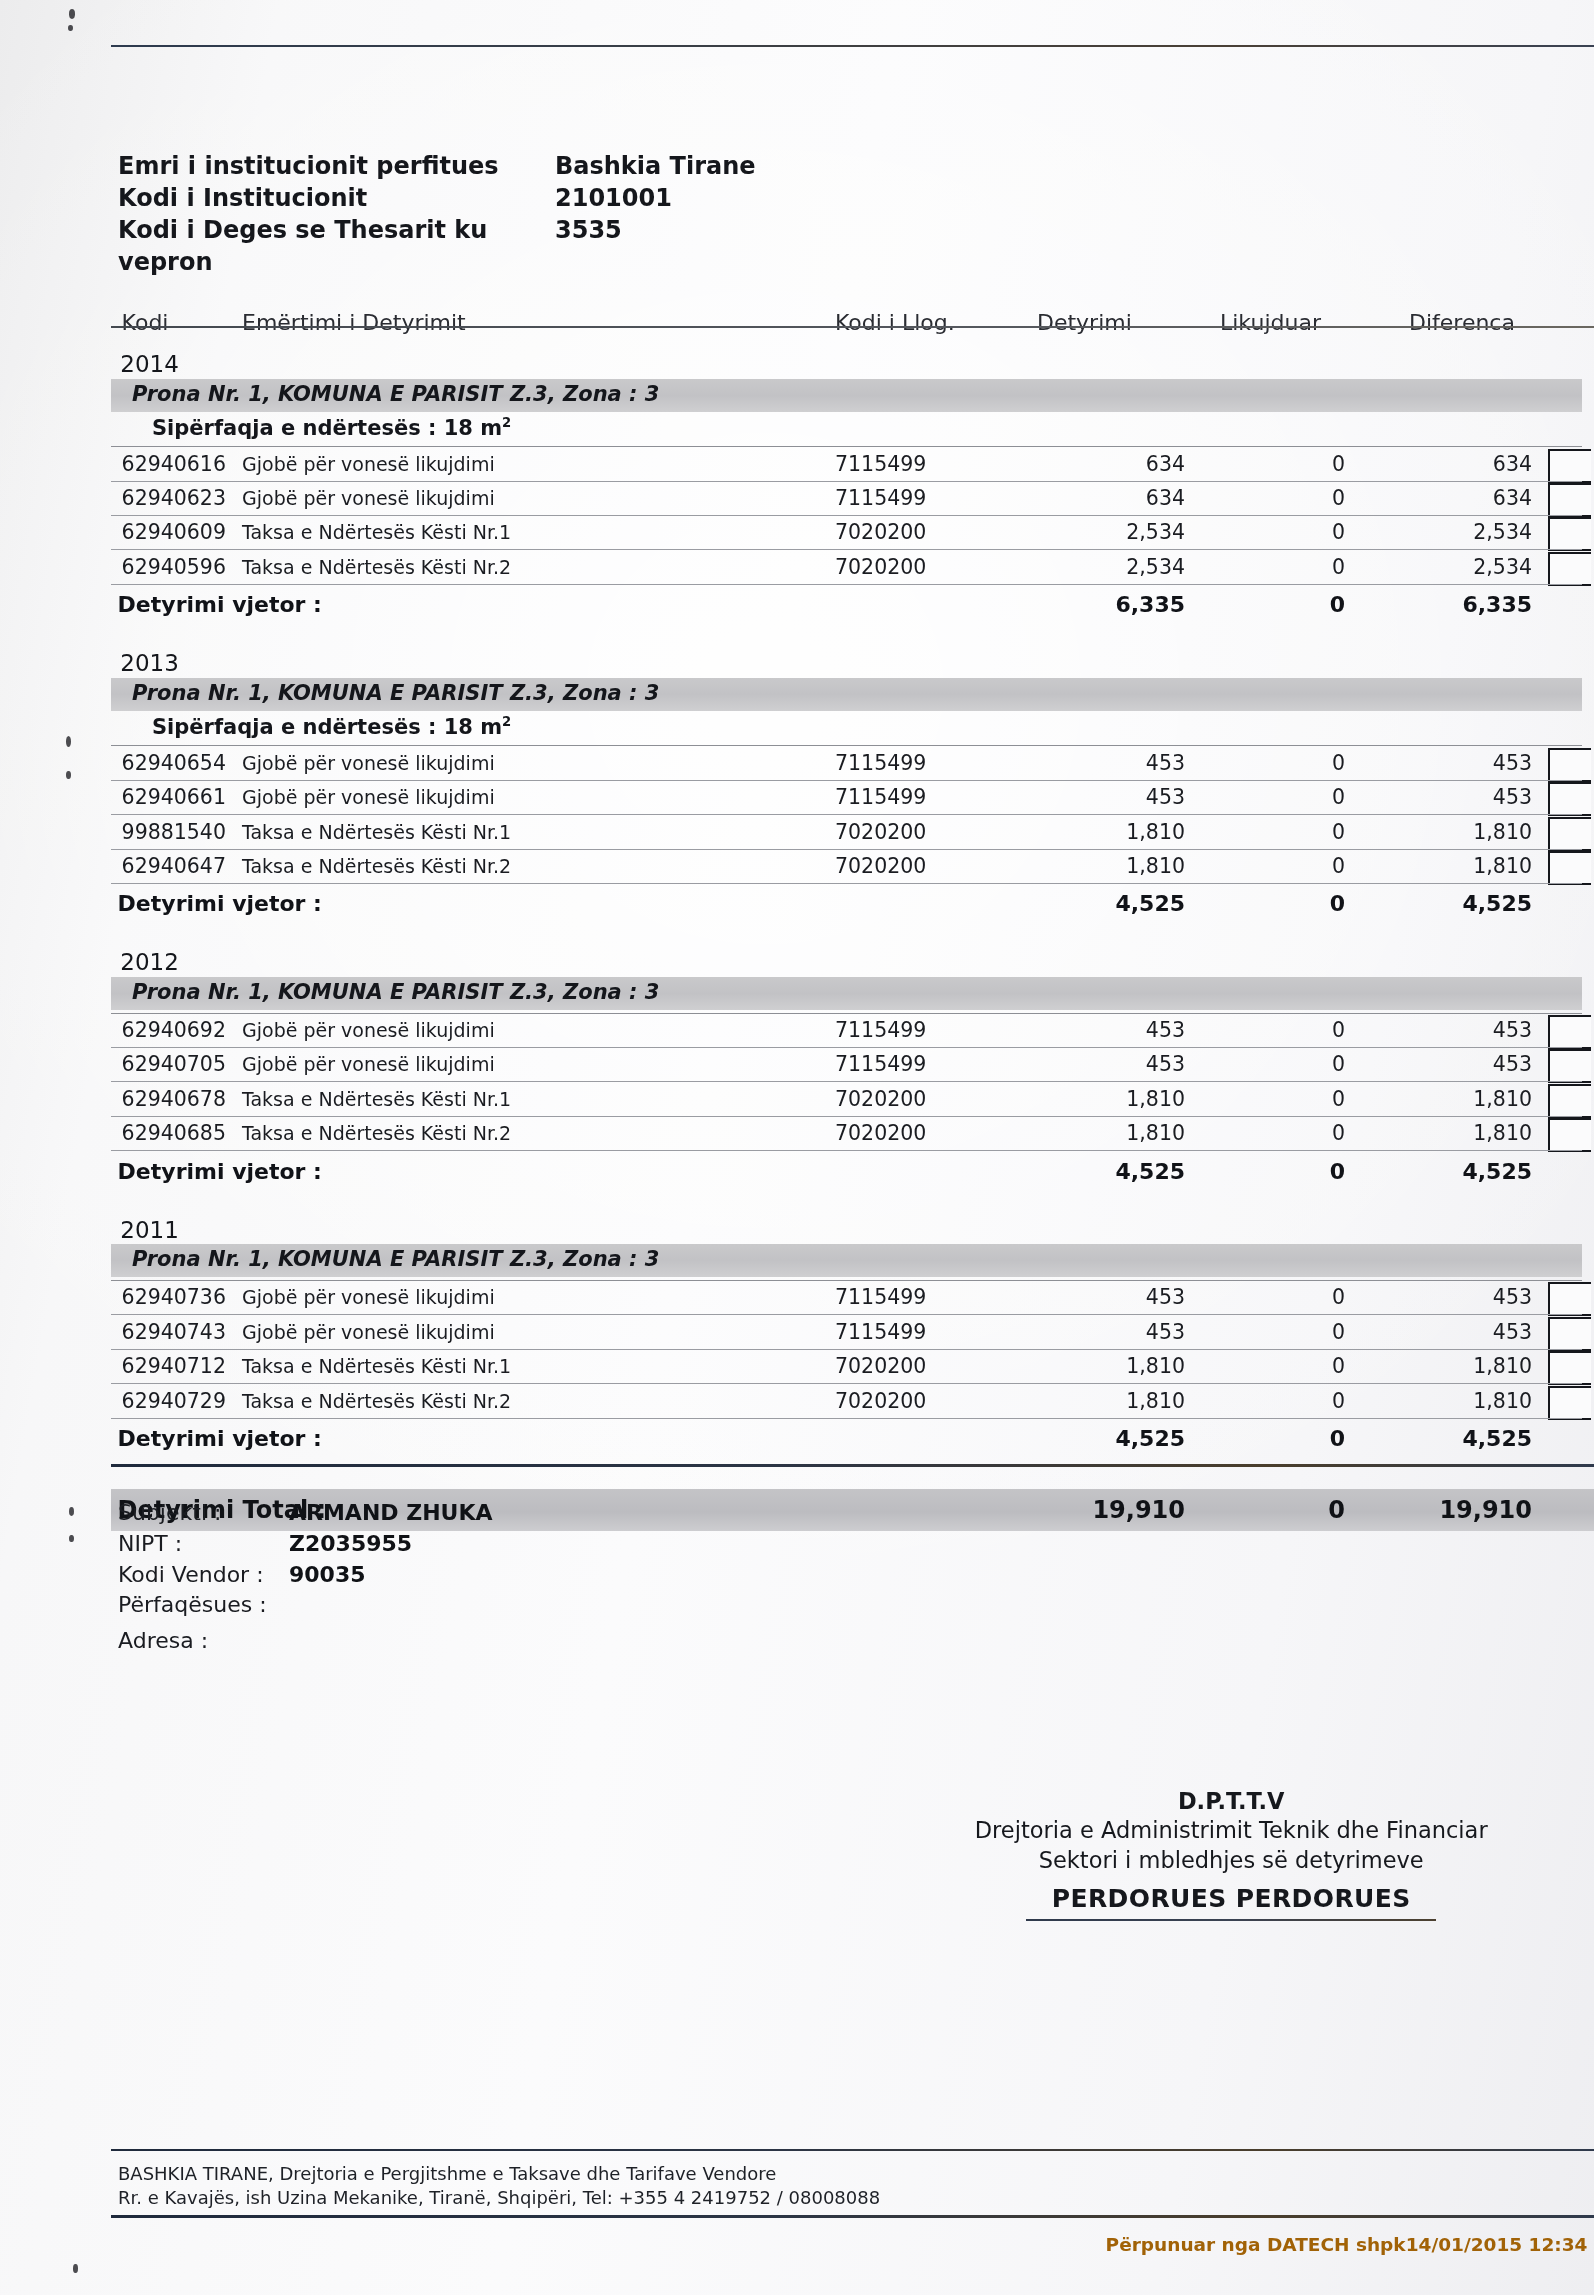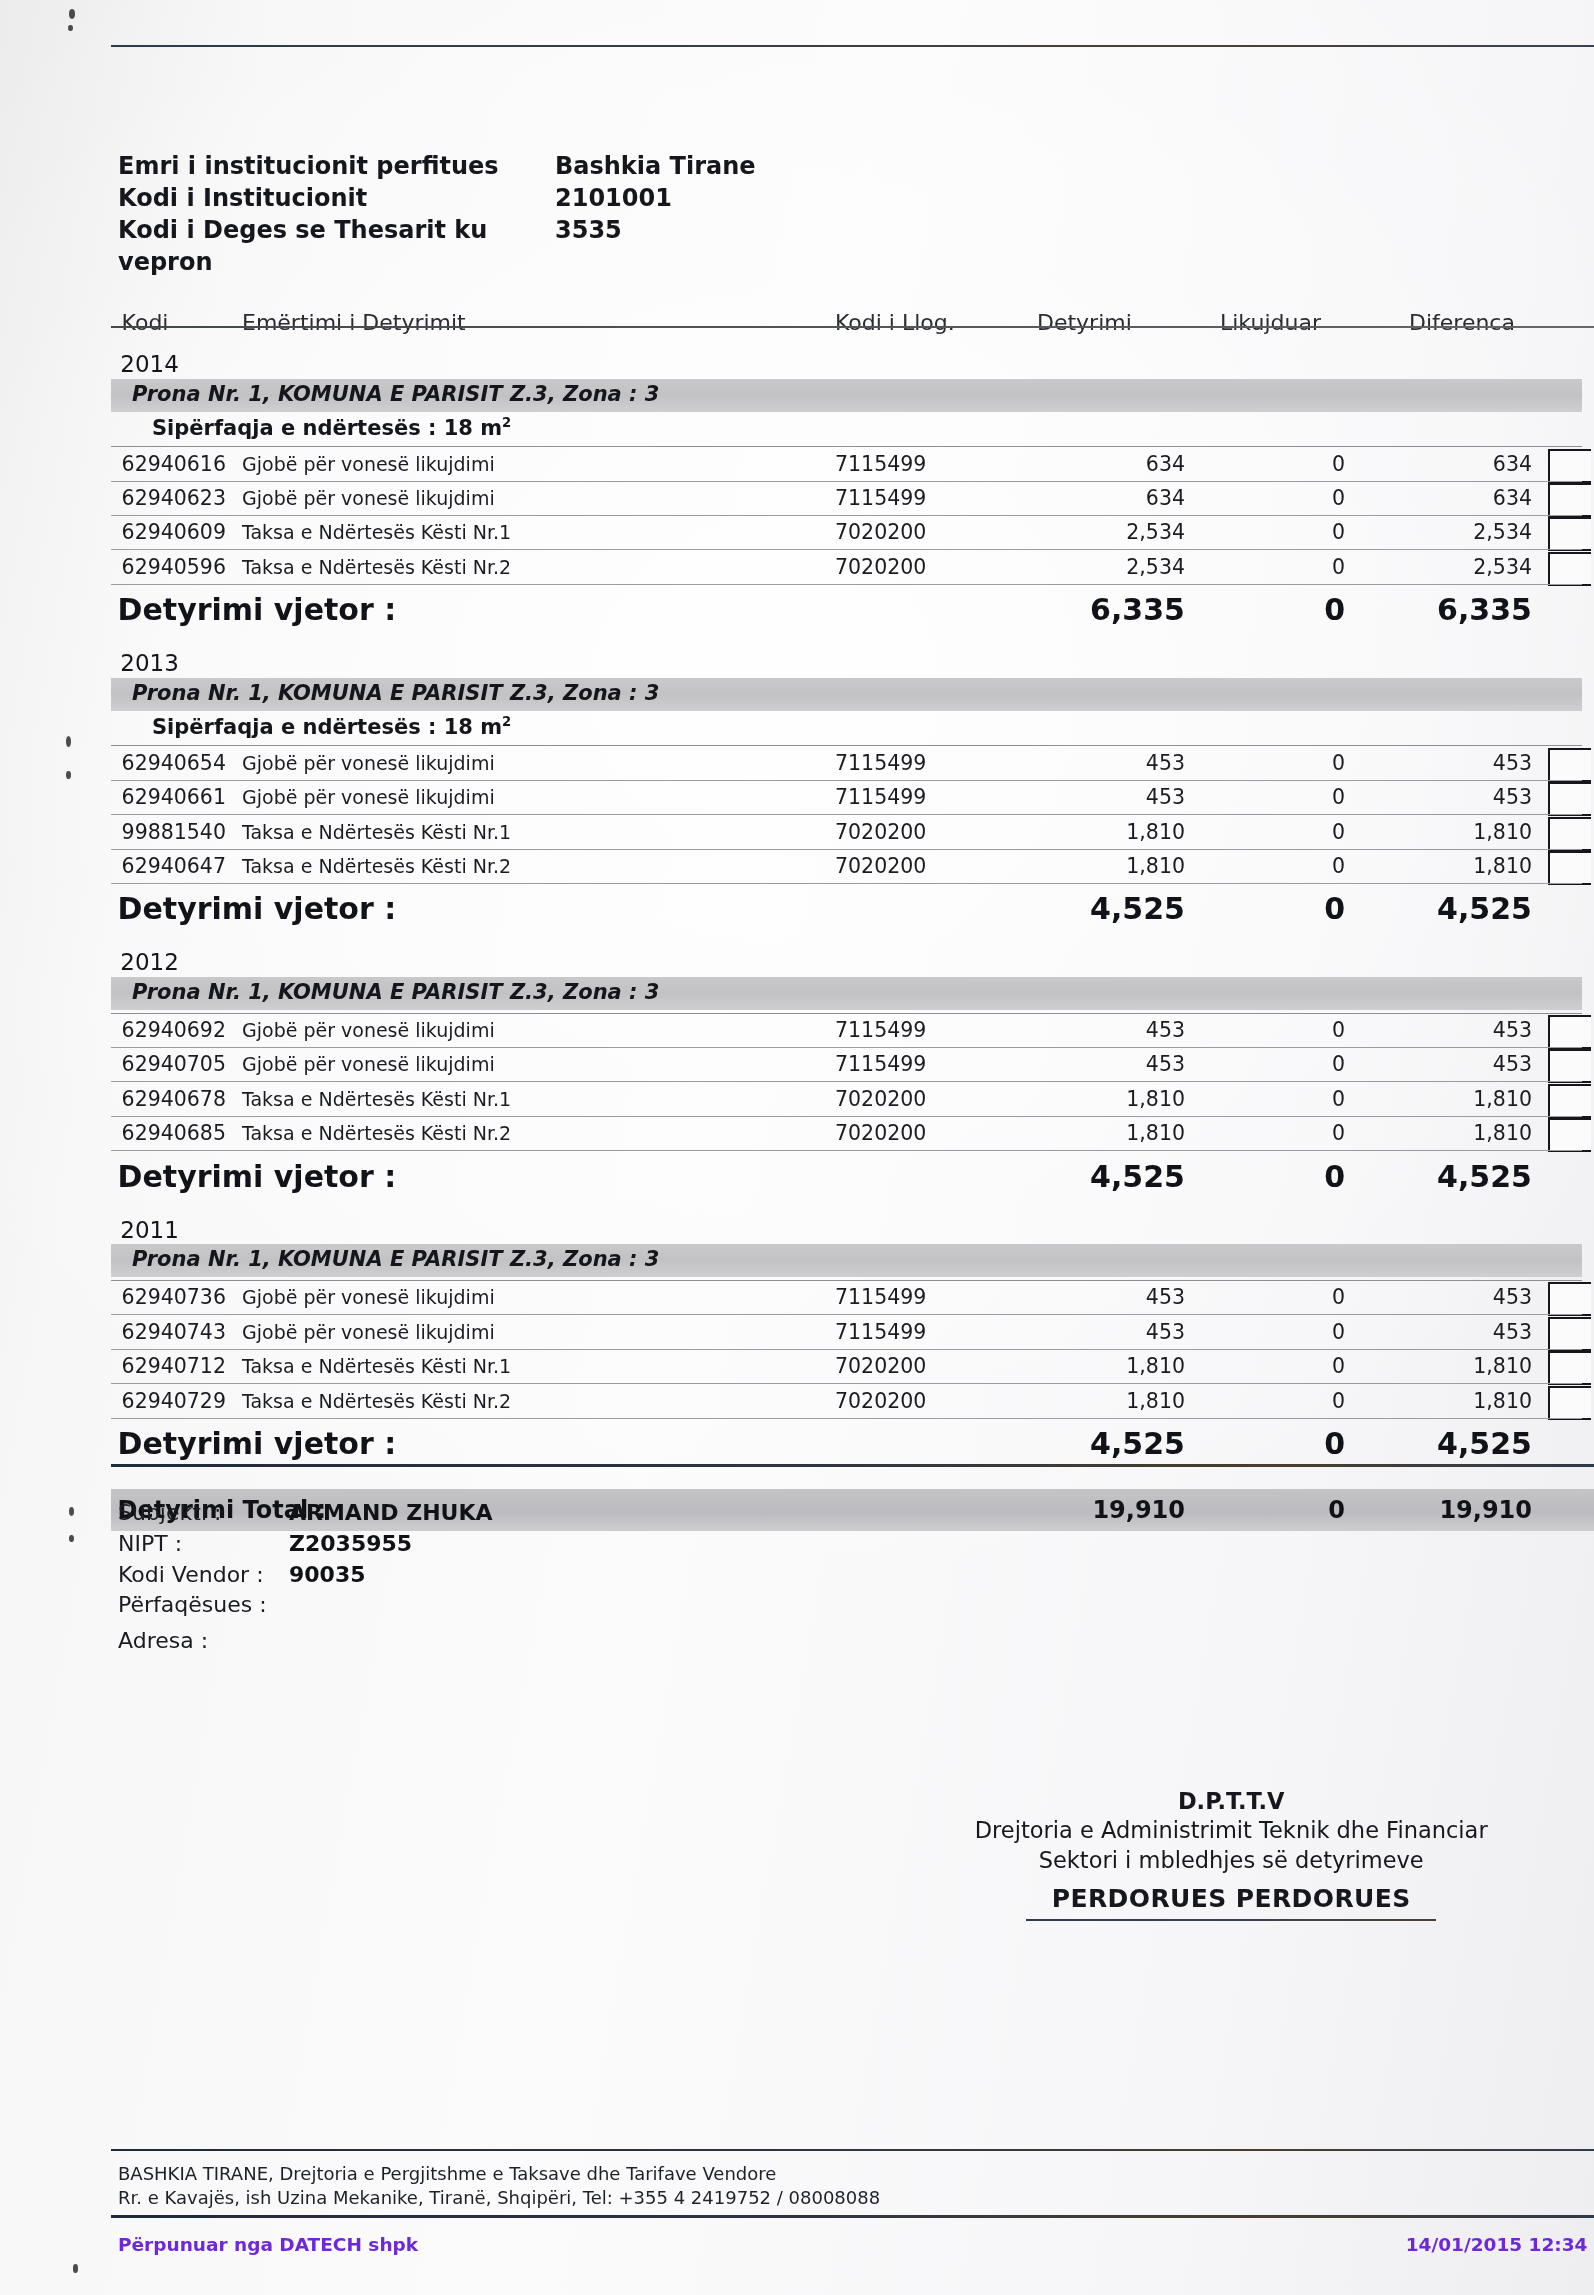--- a/index.html
+++ b/index.html
@@ -153,21 +153,21 @@
     width: 41px; height: 30px;
     border: 2.6px solid #15171c;
     border-right: none;
     background: #fbfbfc;
   }
 
   .subtotal {
     position: absolute;
     left: 0; right: 0;
     height: 37px;
-    font-size: 30px;
+    font-size: 22px;
     font-weight: bold;
     color: #111318;
   }
   .subtotal .lbl  { position: absolute; left: 6.6px; top: 2.6px; }
   .subtotal .c-det{ position: absolute; left: 913px; width: 161px; text-align: right; top: 2.6px; }
   .subtotal .c-lik{ position: absolute; left: 1104px; width: 130px; text-align: right; top: 2.6px; }
   .subtotal .c-dif{ position: absolute; left: 1257px; width: 164px; text-align: right; top: 2.6px; }
 
   .grandtotal {
     position: absolute;
@@ -221,23 +221,23 @@
     left: 118px; top: 2162px;
     font-size: 18px;
     line-height: 1.34;
     color: #1e2127;
   }
   .foot-bottom {
     position: absolute;
     left: 118px; right: 26.5px; top: 2234px;
     font-size: 18.5px;
     font-weight: bold;
-    color: #6d28d9;
+    color: #a16207;
     display: flex;
-    justify-content: space-between;
+    justify-content: flex-end;
   }
   .foot-date { margin-right: -20px; }
 </style>
 </head>
 <body>
 
 <div class="page">
   <div class="paper-tint"></div>
   <div class="paper-tint2"></div>
 

